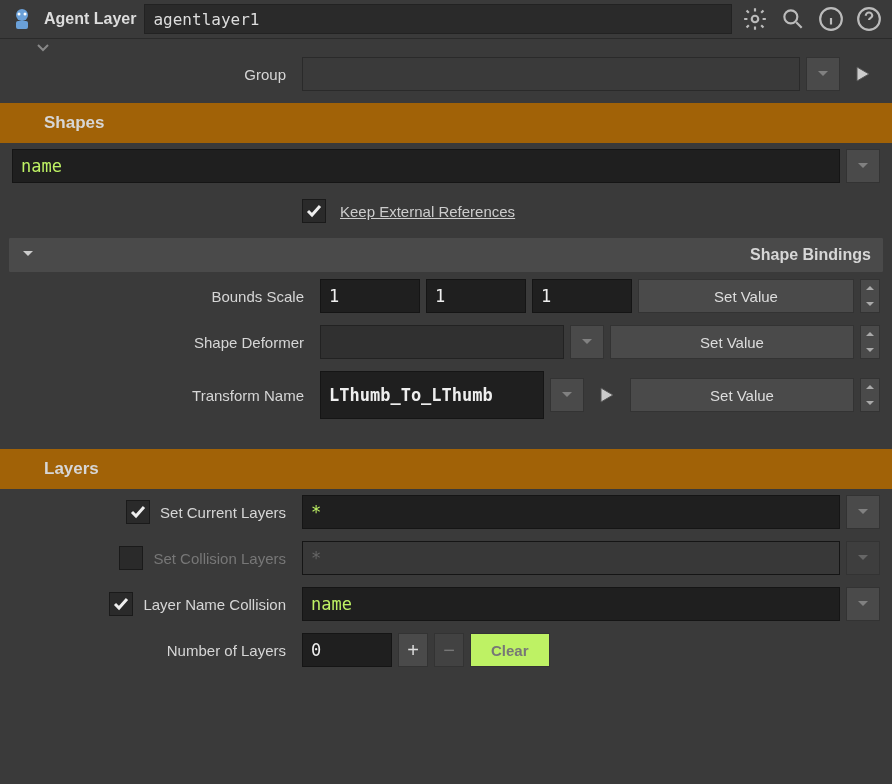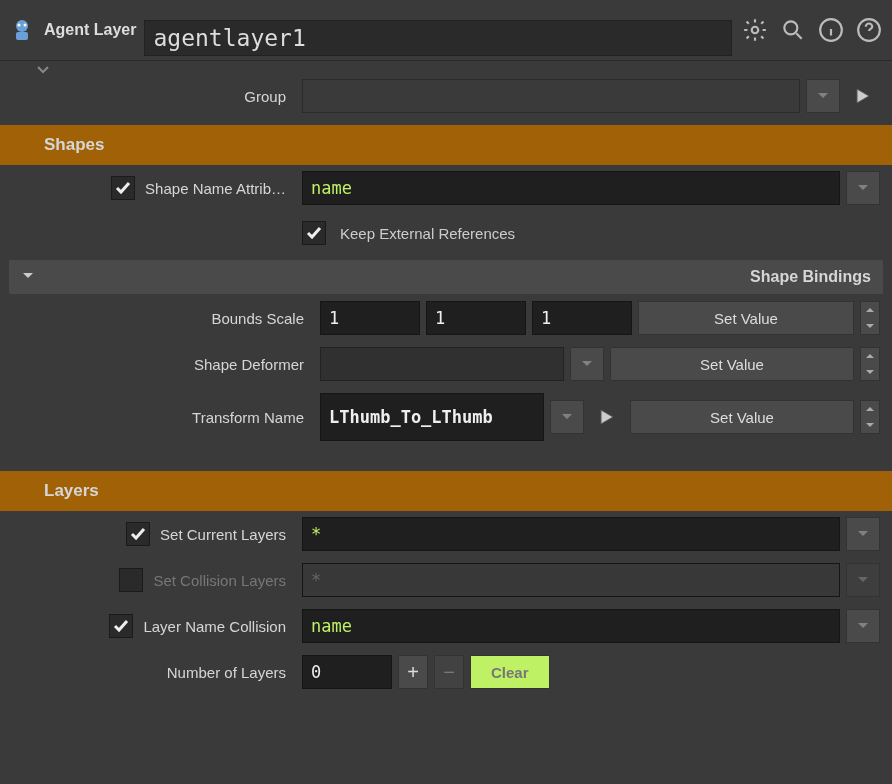--- a/index.html
+++ b/index.html
@@ -21,24 +21,23 @@
     border-bottom: 1px solid #2a2a2a;
   }
   .header .node-icon { width: 28px; height: 28px; }
   .header .title { font-weight: bold; color: #ddd; font-size: 16px; white-space: nowrap; }
   .header .name-input {
     flex: 1;
     background: #2a2a2a;
     border: 1px solid #222;
     color: #ddd;
     font-family: monospace;
-    font-size: 23px;
+    font-size: 16px;
     padding: 4px 8px;
-    height: 36px;
-    margin-top: 16px;
+    height: 30px;
   }
   .icon-btn {
     width: 30px; height: 30px;
     display: flex; align-items: center; justify-content: center;
     cursor: pointer;
   }
   .row {
     display: flex;
     align-items: center;
     padding: 6px 12px;
@@ -268,47 +267,39 @@
       <svg width="18" height="18" viewBox="0 0 18 18">
           <path d="M3 2l12 7-12 7z" fill="#ccc" stroke="#555"></path>
         </svg>
     </div>
   </div>
 </div>
 
 <div class="section-header">Shapes</div>
 
 <div class="row">
-  <div class="label-col">
-    <div class="checkbox">
-      <svg width="18" height="18" viewBox="0 0 18 18">
-          <path d="M3 9l4 4 8-9" stroke="#eee" stroke-width="3" fill="none"></path>
-        </svg>
-    </div>
-    <span class="lbl">Shape Name Attrib…</span>
-  </div>
   <div class="ctrl-col">
     <input class="text-input" value="name" style="">
     <div class="dropdown-btn">
       <svg width="12" height="10" viewBox="0 0 12 10">
           <path d="M1 2l5 5 5-5" fill="#999"></path>
         </svg>
     </div>
   </div>
 </div>
 
 <div class="row">
   <div class="label-col"></div>
   <div class="ctrl-col">
     <div class="checkbox">
       <svg width="18" height="18" viewBox="0 0 18 18">
           <path d="M3 9l4 4 8-9" stroke="#eee" stroke-width="3" fill="none"></path>
         </svg>
     </div>
-    <span style="margin-left:8px;">Keep External References</span>
+    <span style="margin-left:8px;text-decoration:underline;">Keep External References</span>
   </div>
 </div>
 
 <div class="subsection-header">
   <svg width="14" height="12" viewBox="0 0 14 12">
       <path d="M2 2l5 5 5-5" fill="#ccc"></path>
     </svg>
   <span>Shape Bindings</span>
 </div>
 

